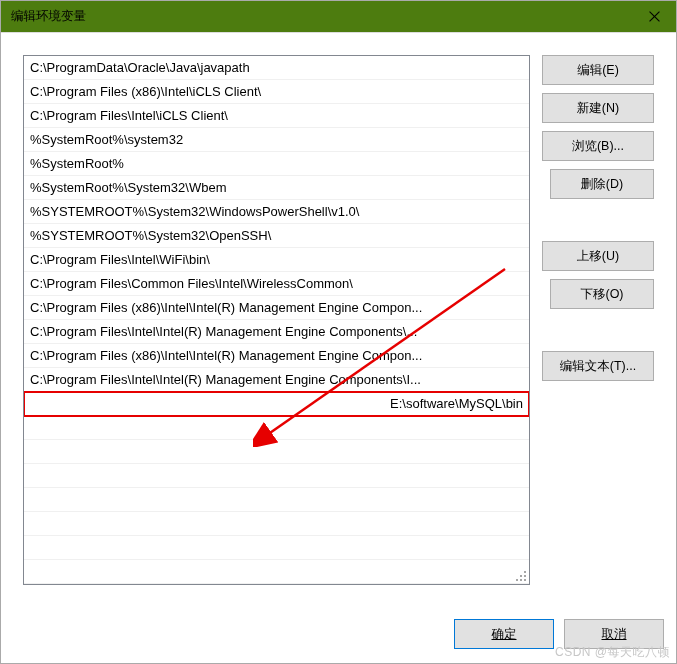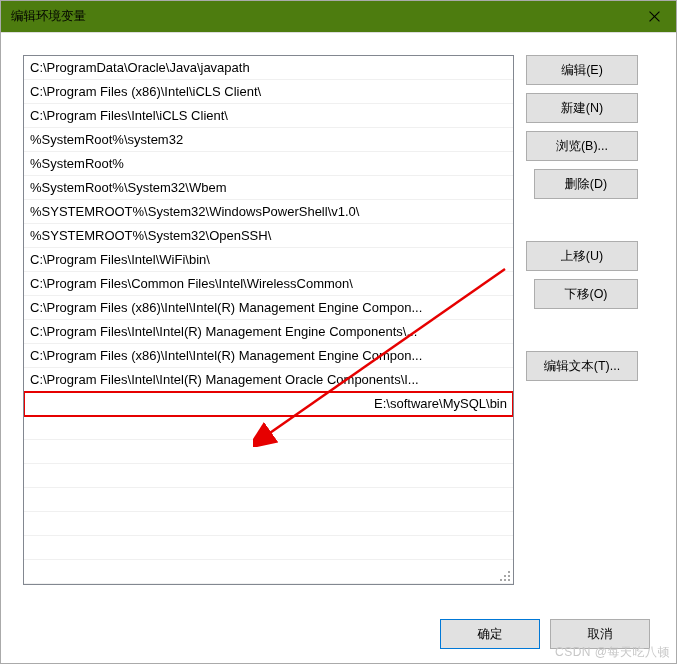--- a/index.html
+++ b/index.html
@@ -36,21 +36,21 @@
       height: 30px;
       display: flex;
       align-items: center;
       justify-content: center;
       cursor: pointer;
     }
     .close-btn svg { width: 11px; height: 11px; }
     .content {
       flex: 1;
       display: flex;
-      padding: 22px 38px 0 22px;
+      padding: 22px 22px 0 22px;
       gap: 12px;
       position: relative;
     }
     .listbox {
       flex: 1;
       border: 1px solid #828790;
       background: #fff;
       height: 530px;
       overflow: hidden;
       position: relative;
@@ -107,22 +107,23 @@
       display: flex;
       align-items: center;
       justify-content: center;
     }
     .btn-gap-large { margin-bottom: 42px; margin-left: 8px; }
     .footer {
       height: 58px;
       display: flex;
       justify-content: flex-end;
       align-items: center;
-      padding-right: 26px;
+      padding-right: 12px;
       gap: 10px;
+      text-decoration: underline;
     }
     .footer .btn { width: 100px; margin-bottom: 0; }
     .footer .btn.default {
       border: 1px solid #0078d7;
       background: #e1e1e1;
     }
     .arrow-annotation {
       position: absolute;
       pointer-events: none;
       z-index: 5;
@@ -161,21 +162,21 @@
       <div class="list-row">%SystemRoot%\system32</div>
       <div class="list-row">%SystemRoot%</div>
       <div class="list-row">%SystemRoot%\System32\Wbem</div>
       <div class="list-row">%SYSTEMROOT%\System32\WindowsPowerShell\v1.0\</div>
       <div class="list-row">%SYSTEMROOT%\System32\OpenSSH\</div>
       <div class="list-row">C:\Program Files\Intel\WiFi\bin\</div>
       <div class="list-row">C:\Program Files\Common Files\Intel\WirelessCommon\</div>
       <div class="list-row">C:\Program Files (x86)\Intel\Intel(R) Management Engine Compon...</div>
       <div class="list-row">C:\Program Files\Intel\Intel(R) Management Engine Components\...</div>
       <div class="list-row">C:\Program Files (x86)\Intel\Intel(R) Management Engine Compon...</div>
-      <div class="list-row">C:\Program Files\Intel\Intel(R) Management Oracle Components\I...</div>
+      <div class="list-row">C:\Program Files\Intel\Intel(R) Management Engine Components\I...</div>
       <div class="list-row highlighted-red">E:\software\MySQL\bin</div>
 
       <div class="grid-fill" style="top:360px;">
         <div class="grid-line"></div>
           <div class="grid-line"></div>
           <div class="grid-line"></div>
         <div class="grid-line"></div>
           <div class="grid-line"></div>
           <div class="grid-line"></div>
         <div class="grid-line"></div>

